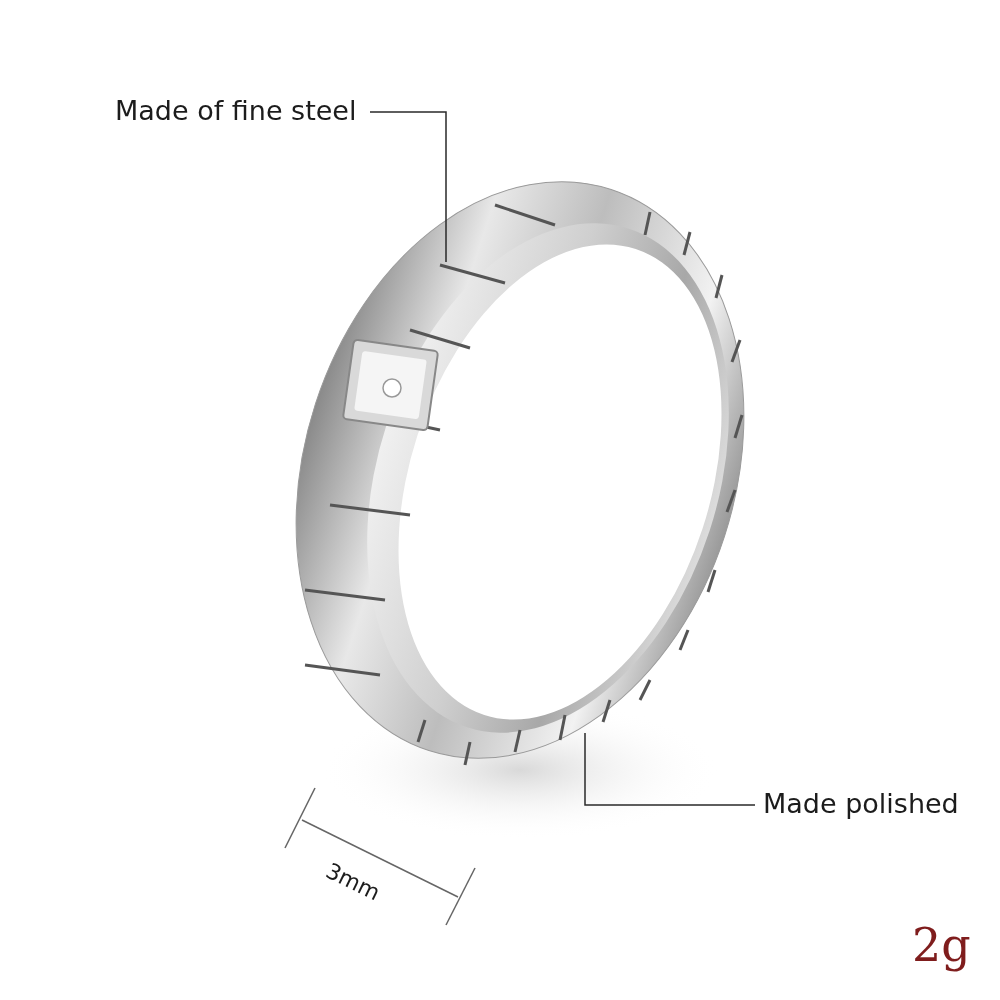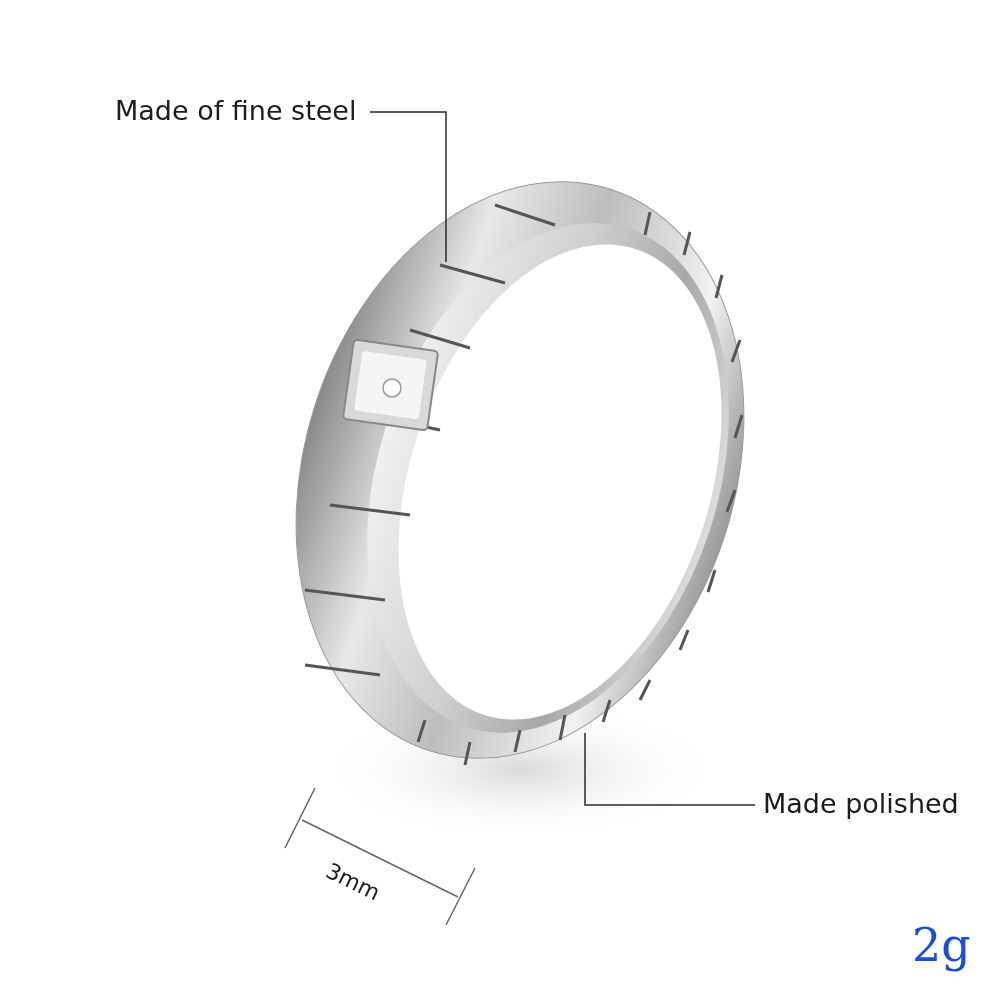--- a/index.html
+++ b/index.html
@@ -1,19 +1,19 @@
 <!DOCTYPE html>
 <html><head>
 <meta charset="utf-8">
 <style>
   html, body { margin:0; padding:0; background:#ffffff; }
   body { width:1000px; height:1000px; position:relative; overflow:hidden;
          font-family:"DejaVu Sans", sans-serif; color:#1a1a1a; }
   .label { position:absolute; font-size:27px; color:#1c1c1c; white-space:nowrap; }
-  .weight { position:absolute; font-family:"DejaVu Serif", serif; font-size:46px; color:#1d4ed8; }
+  .weight { position:absolute; font-family:"DejaVu Serif", serif; font-size:46px; color:#7f1d1d; }
   svg.scene { position:absolute; left:0; top:0; }
 </style>
 </head>
 <body>
 
 <svg class="scene" width="1000" height="1000" viewBox="0 0 1000 1000">
   <defs>
     <linearGradient id="metalOuter" x1="0" y1="0" x2="1" y2="0">
       <stop offset="0" stop-color="#8a8a8a"></stop>
       <stop offset="0.25" stop-color="#e8e8e8"></stop>

